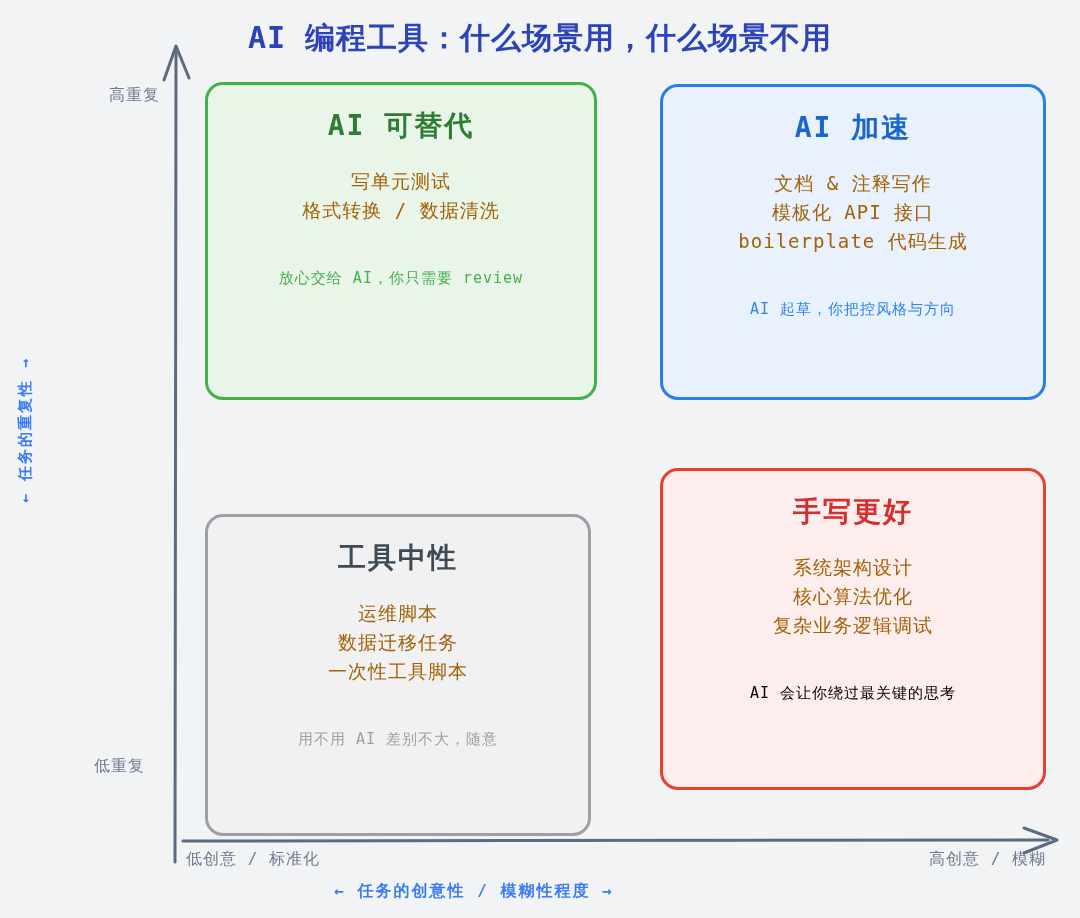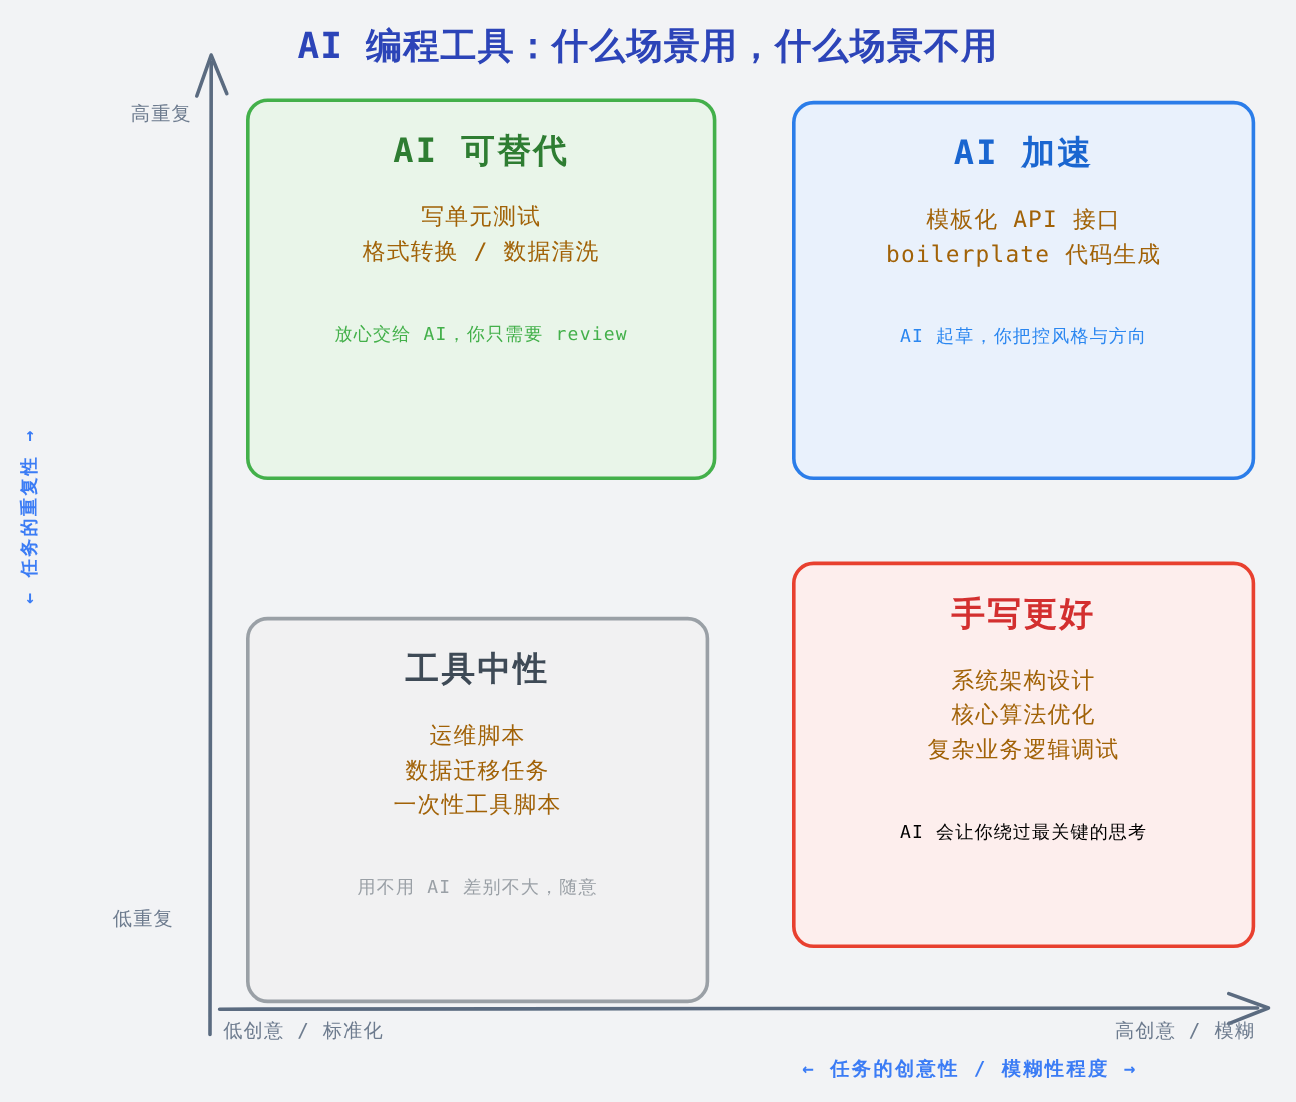--- a/index.html
+++ b/index.html
@@ -101,21 +101,21 @@
     font-size: 15px;
     font-weight: bold;
     color: #3b7cf5;
     letter-spacing: 2px;
   }
   .x-axis-caption {
     position: absolute;
     left: 0;
     top: 881px;
     width: 948px;
-    text-align: right;
+    text-align: center;
     font-size: 16px;
     font-weight: bold;
     color: #3b7cf5;
     letter-spacing: 2px;
   }
 </style>
 </head>
 <body>
 
 <div class="stage">
@@ -138,20 +138,21 @@
     <div class="q-items">
       <div>写单元测试</div>
       <div>格式转换 / 数据清洗</div>
     </div>
     <div class="q-note">放心交给 AI，你只需要 review</div>
   </div>
 
   <div class="quadrant q-blue">
     <div class="q-title">AI 加速</div>
     <div class="q-items">
+      <div>文档 &amp; 注释写作</div>
       <div>模板化 API 接口</div>
       <div>boilerplate 代码生成</div>
     </div>
     <div class="q-note">AI 起草，你把控风格与方向</div>
   </div>
 
   <div class="quadrant q-gray">
     <div class="q-title">工具中性</div>
     <div class="q-items">
       <div>运维脚本</div>

